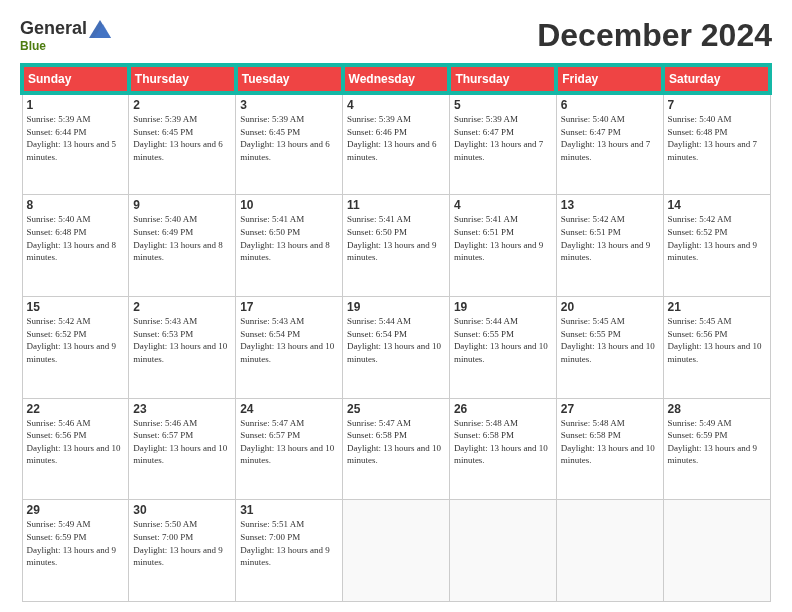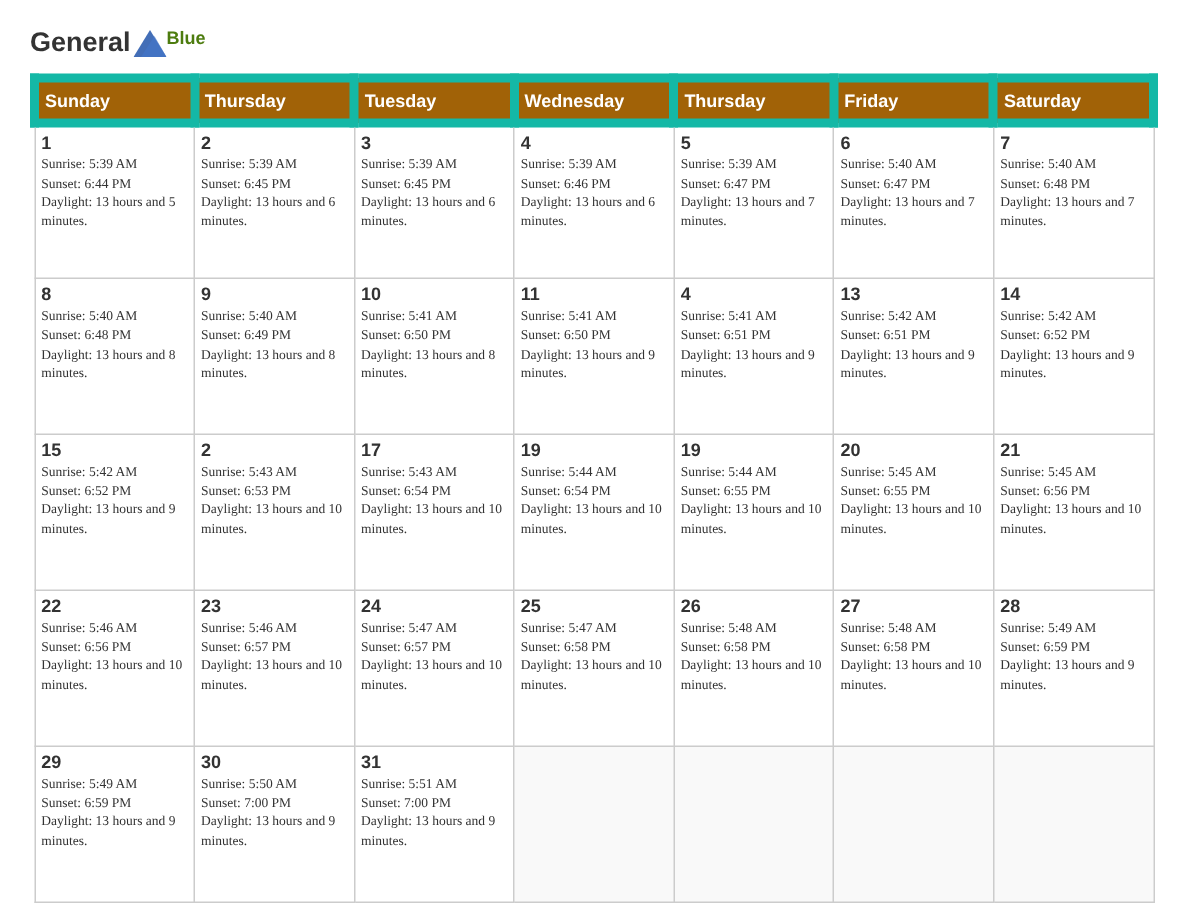--- a/index.html
+++ b/index.html
@@ -18,21 +18,21 @@
       flex-direction: column;
     }
     .header {
       display: flex;
       justify-content: space-between;
       align-items: flex-start;
       margin-bottom: 10px;
     }
     .logo {
       display: flex;
-      flex-direction: row;
+      flex-direction: column;
       align-items: flex-start;
     }
     .logo-text {
       display: flex;
       align-items: center;
     }
     .logo-general {
       font-size: 18px;
       font-weight: bold;
       color: #333;
@@ -61,27 +61,27 @@
       color: #555;
     }
     .calendar {
       flex: 1;
       border: 1px solid #ccc;
       border-collapse: collapse;
       width: 100%;
       table-layout: fixed;
     }
     .calendar th {
-      background-color: #a16207;
+      background-color: #ef4444;
       color: white;
       font-size: 12px;
       font-weight: bold;
       padding: 5px 4px;
       text-align: left;
-      border: 6px solid #14b8a6;
+      border: 4px solid #14b8a6;
     }
     .calendar td {
       border: 1px solid #ccc;
       vertical-align: top;
       padding: 3px 4px;
       font-size: 9.5px;
       color: #333;
       height: 85px;
     }
     .calendar td.empty {
@@ -112,20 +112,21 @@
       <div class="logo-text">
         <span class="logo-general">General</span>
         <svg class="logo-icon" viewBox="0 0 22 18" xmlns="http://www.w3.org/2000/svg">
           <polygon points="0,18 11,0 22,18" fill="#2255aa" opacity="0.85"></polygon>
           <polygon points="5,18 14,4 22,18" fill="#4477cc" opacity="0.6"></polygon>
         </svg>
       </div>
       <span class="logo-blue">Blue</span>
     </div>
     <div class="title-section">
+      <div class="month-title">December 2024</div>
     </div>
   </div>
 
   <table class="calendar">
     <thead>
       <tr>
         <th>Sunday</th>
         <th>Thursday</th>
         <th>Tuesday</th>
         <th>Wednesday</th>

